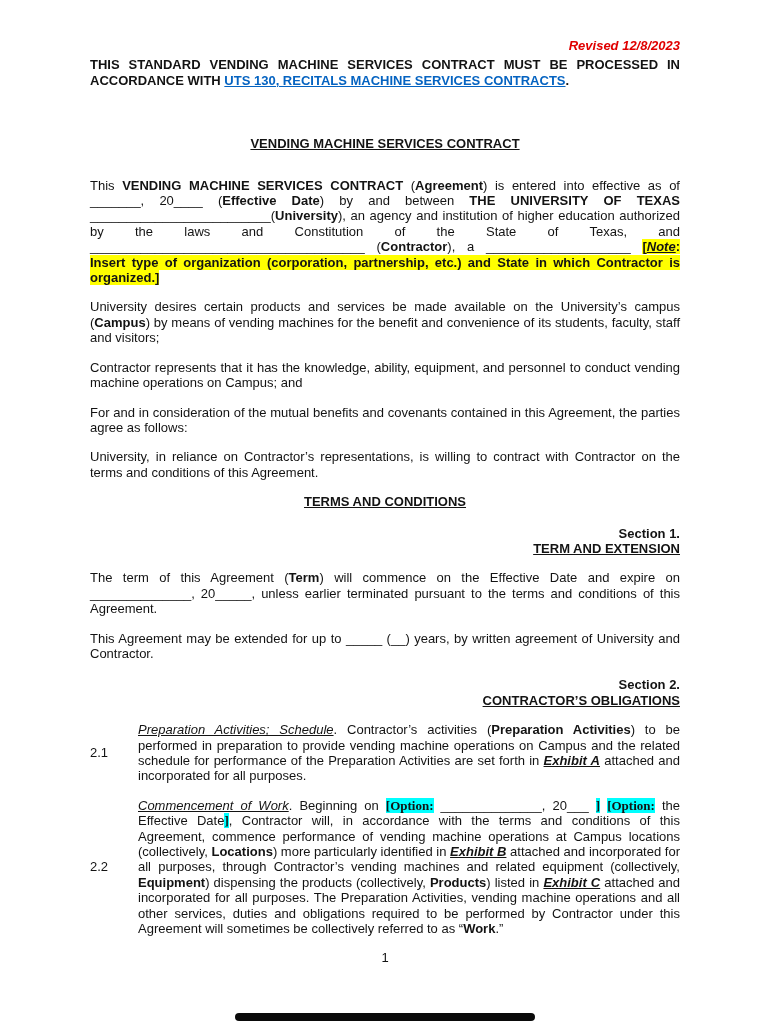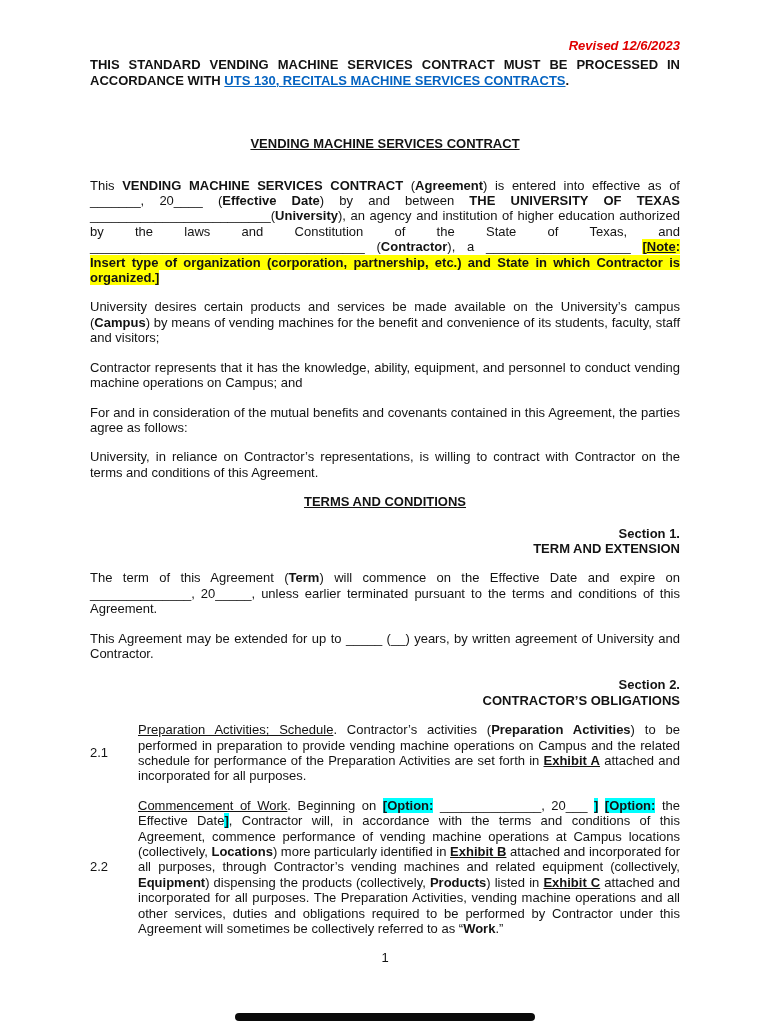--- a/index.html
+++ b/index.html
@@ -38,51 +38,51 @@
     text-align: center;
     font-weight: 700;
     text-decoration: underline;
     margin: 0 0 14px 0;
   }
   .title-heading { margin-bottom: 26px; }
   .terms-heading { margin-top: 6px; }
 
   .section-heading { margin: 16px 0 14px 0; text-align: right; }
   .section-label { font-weight: 700; }
-  .section-title { font-weight: 700; }
+  .section-title { font-weight: 700; text-decoration: underline; }
 
   .item { display: flex; margin: 0 0 14px 0; align-items: center; }
   .item-number { flex: 0 0 48px; }
   .item-body { flex: 1; text-align: justify; }
 
   .b { font-weight: 700; }
-  .u { text-decoration: underline; }
+  .u { text-decoration: underline; font-style: italic; }
   .link { color: var(--link); text-decoration: underline; cursor: pointer; }
   .hl { background: var(--hl-y); }
-  .hlc { background: var(--hl-c); }
+  .hlc { background: var(--hl-c); font-family: Liberation Serif, serif; }
 
   .page-number { text-align: center; margin-top: 12px; }
 
   .home-bar {
     position: absolute;
     left: 50%;
     bottom: 3px;
     transform: translateX(-50%);
     width: 300px;
     height: 8px;
     border-radius: 4px;
     background: #0a0a0a;
   }
 </style>
 </head>
 <body>
 
 <div class="page">
 
-  <div class="revision">Revised 12/6/2023</div>
+  <div class="revision">Revised 12/8/2023</div>
 
   <p class="para notice"><span class="b">THIS STANDARD VENDING MACHINE SERVICES CONTRACT MUST BE PROCESSED IN ACCORDANCE WITH </span><span class="b link">UTS 130, RECITALS MACHINE SERVICES CONTRACTS</span><span class="b">.</span></p>
 
   <div class="heading title-heading">VENDING MACHINE SERVICES CONTRACT</div>
 
   <p class="para"><span>This </span><span class="b">VENDING MACHINE SERVICES CONTRACT</span><span> (</span><span class="b">Agreement</span><span>) is entered into effective as of _______, 20____ (</span><span class="b">Effective Date</span><span>) by and between </span><span class="b">THE UNIVERSITY OF TEXAS</span><span> _________________________(</span><span class="b">University</span><span>), an agency and institution of higher education authorized by the laws and Constitution of the State of Texas, and ______________________________________ (</span><span class="b">Contractor</span><span>), a ____________________ </span><span class="b hl">[</span><span class="b u hl">Note</span><span class="b hl">: Insert type of organization (corporation, partnership, etc.) and State in which Contractor is organized.]</span></p>
 
 
   <p class="para"><span>University desires certain products and services be made available on the University’s campus (</span><span class="b">Campus</span><span>) by means of vending machines for the benefit and convenience of its students, faculty, staff and visitors;</span></p>
   <p class="para"><span>Contractor represents that it has the knowledge, ability, equipment, and personnel to conduct vending machine operations on Campus; and</span></p>

